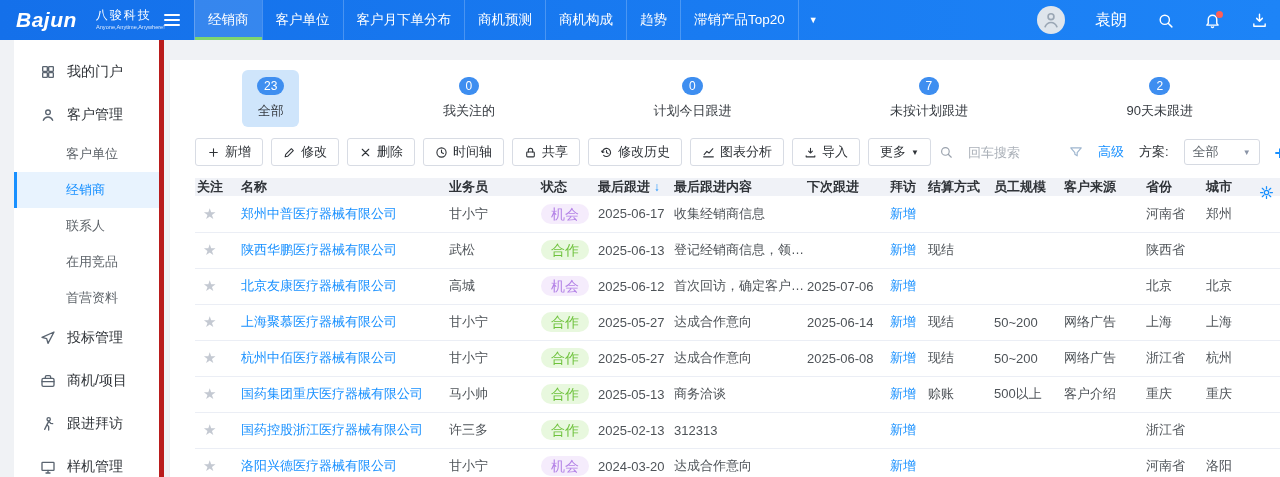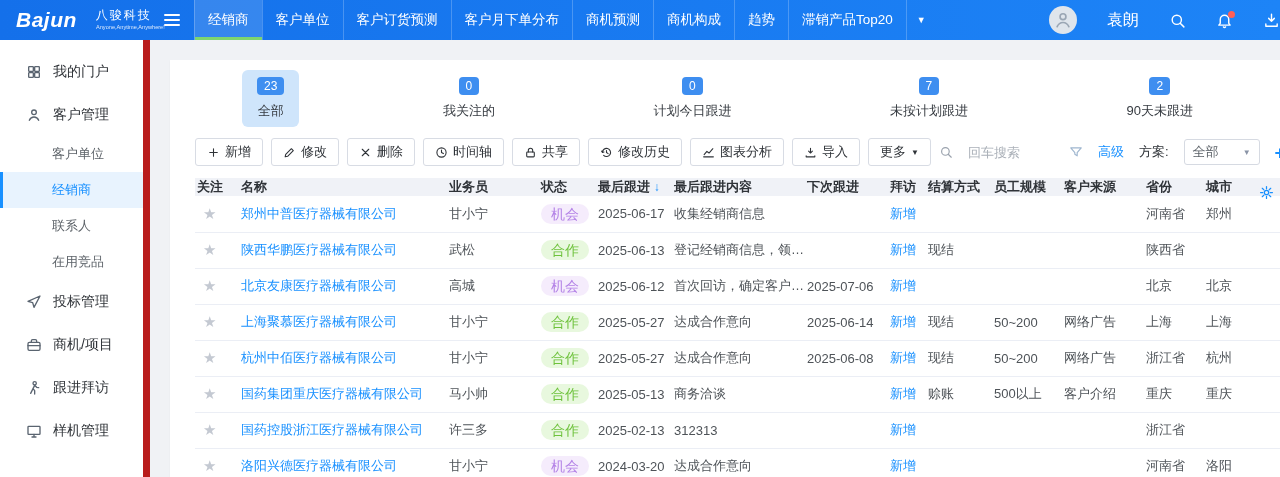--- a/index.html
+++ b/index.html
@@ -15,53 +15,53 @@
   .logo-cn { font-size:12px; letter-spacing:2px; }
   .tagline { font-size:7px; opacity:.85; white-space:nowrap; transform:scale(.8); transform-origin:left center; }
   .hamburger { width:44px; height:40px; display:flex; flex-direction:column; justify-content:center; align-items:center; gap:3px; cursor:pointer; }
   .hamburger span { width:16px; height:2px; background:#fff; border-radius:1px; }
   .top-tabs { display:flex; height:40px; }
   .top-tab { color:#fff; font-size:13.5px; line-height:40px; padding:0 13px; white-space:nowrap; cursor:pointer;
              border-left:1px solid rgba(255,255,255,.22); }
   .top-tab:last-child { border-right:1px solid rgba(255,255,255,.22); }
   .top-tab.active { background:rgba(255,255,255,.14); box-shadow:inset 0 -3px 0 var(--tab-underline,#7ed56f); }
   .nav-caret { color:#fff; font-size:9px; line-height:40px; padding:0 10px; cursor:pointer; }
-  .top-right { margin-left:auto; display:flex; align-items:center; gap:30px; }
+  .top-right { margin-left:auto; display:flex; align-items:center; gap:30px; padding-right:12px; }
   .avatar { width:28px; height:28px; border-radius:50%; background:#dfe5ec; color:#9aa6b4;
             display:flex; align-items:center; justify-content:center; overflow:hidden; cursor:pointer; flex:none; }
   .avatar svg { width:20px; height:20px; }
   .username { font-size:16px; cursor:pointer; white-space:nowrap; }
   .hicon { position:relative; display:flex; align-items:center; cursor:pointer; color:#fff; }
   .hicon svg { width:17px; height:17px; }
   .hicon.bell::after { content:''; position:absolute; top:-1px; right:-2px; width:7px; height:7px;
                        background:#ff5f57; border-radius:50%; }
 
   
   .ic, [data-icon] svg { fill:none; stroke:currentColor; stroke-width:2; stroke-linecap:round; stroke-linejoin:round; display:block; }
 
   
-  .sidebar { position:fixed; top:40px; left:0; bottom:0; width:150px; background:#fff;
-             border-right:7px solid #b91c1c; padding-top:10px; z-index:10; }
+  .sidebar { position:fixed; top:40px; left:14px; bottom:0; width:150px; background:#fff;
+             border-right:5px solid #b91c1c; padding-top:10px; z-index:10; }
   .sb-item { height:43px; display:flex; align-items:center; gap:11px; padding-left:26px;
              font-size:14px; color:#2f3338; cursor:pointer; }
   .sb-item svg { width:16px; height:16px; color:#5a6470; }
   .sb-child { height:36px; line-height:36px; padding-left:52px; font-size:13px; color:#5c6268;
               cursor:pointer; position:relative; }
   .sb-child.active { color:var(--link,#1890ff); background:#e8f3fe; }
   .sb-child.active::before { content:''; position:absolute; left:0; top:0; bottom:0; width:3px; background:var(--link,#1890ff); }
 
   
   .main { position:absolute; top:40px; left:150px; right:0; bottom:0; background:#f0f2f5; overflow:hidden; }
   .card { margin:20px 0 0 20px; background:#fff; height:460px; position:relative; box-shadow:0 1px 2px rgba(0,0,0,.04); }
 
   
   .stats { display:flex; justify-content:space-between; padding:10px 72px 8px 72px; }
   .stat { display:flex; flex-direction:column; align-items:center; gap:7px; padding:7px 15px; border-radius:6px; cursor:pointer; }
   .stat.active { background:var(--stat-active-bg,#cfe5fb); }
-  .stat-badge { min-width:20px; height:18px; line-height:18px; padding:0 7px; border-radius:4px;
+  .stat-badge { min-width:20px; height:18px; line-height:18px; padding:0 7px; border-radius:9px;
                 background:var(--stat-badge,#3e8ef0); color:#fff; font-size:12px; text-align:center; }
   .stat-label { font-size:13px; color:#363b41; white-space:nowrap; }
 
   
   .toolbar { display:flex; align-items:center; gap:8px; padding:3px 14px 12px 25px; }
   .tb-btn { display:inline-flex; align-items:center; gap:5px; height:28px; padding:0 11px;
             background:#fff; border:1px solid #d8dce4; border-radius:3px; cursor:pointer;
             font-family:inherit; font-size:13px; color:#2f3338; white-space:nowrap; }
   .tb-btn svg { width:13px; height:13px; }
   .caret2 { font-size:8px; color:#2f3338; }
@@ -107,21 +107,20 @@
     </span>
   </div>
   <div class="hamburger">
       <span></span>
       <span></span>
       <span></span>
     </div>
   <nav class="top-tabs" id="top-tabs">
       <a class="top-tab active">经销商</a>
       <a class="top-tab">客户单位</a>
-      <a class="top-tab">客户订货预测</a>
       <a class="top-tab">客户月下单分布</a>
       <a class="top-tab">商机预测</a>
       <a class="top-tab">商机构成</a>
       <a class="top-tab">趋势</a>
       <a class="top-tab">滞销产品Top20</a>
     </nav>
   <span class="nav-caret">▼</span>
   <div class="top-right">
     <span class="avatar" data-icon="user">
         <svg viewBox="0 0 24 24">
@@ -164,20 +163,21 @@
       <svg class="ic" viewBox="0 0 24 24">
         <circle cx="12" cy="8" r="3.5"></circle>
         <path d="M5 20c1.5-3.5 4-5 7-5s5.5 1.5 7 5"></path>
       </svg>
       <span>客户管理</span>
     </div>
     <div class="sb-child">客户单位</div>
     <div class="sb-child active">经销商</div>
     <div class="sb-child">联系人</div>
     <div class="sb-child">在用竞品</div>
+    <div class="sb-child">首营资料</div>
     <div class="sb-item">
       <svg class="ic" viewBox="0 0 24 24">
         <path d="M21 3L3 11l7 2 2 7 9-17z"></path>
       </svg>
       <span>投标管理</span>
     </div>
     <div class="sb-item">
       <svg class="ic" viewBox="0 0 24 24">
         <rect x="3" y="8" width="18" height="12" rx="2"></rect>
         <path d="M8 8V6a2 2 0 0 1 2-2h4a2 2 0 0 1 2 2v2M3 13h18"></path>

